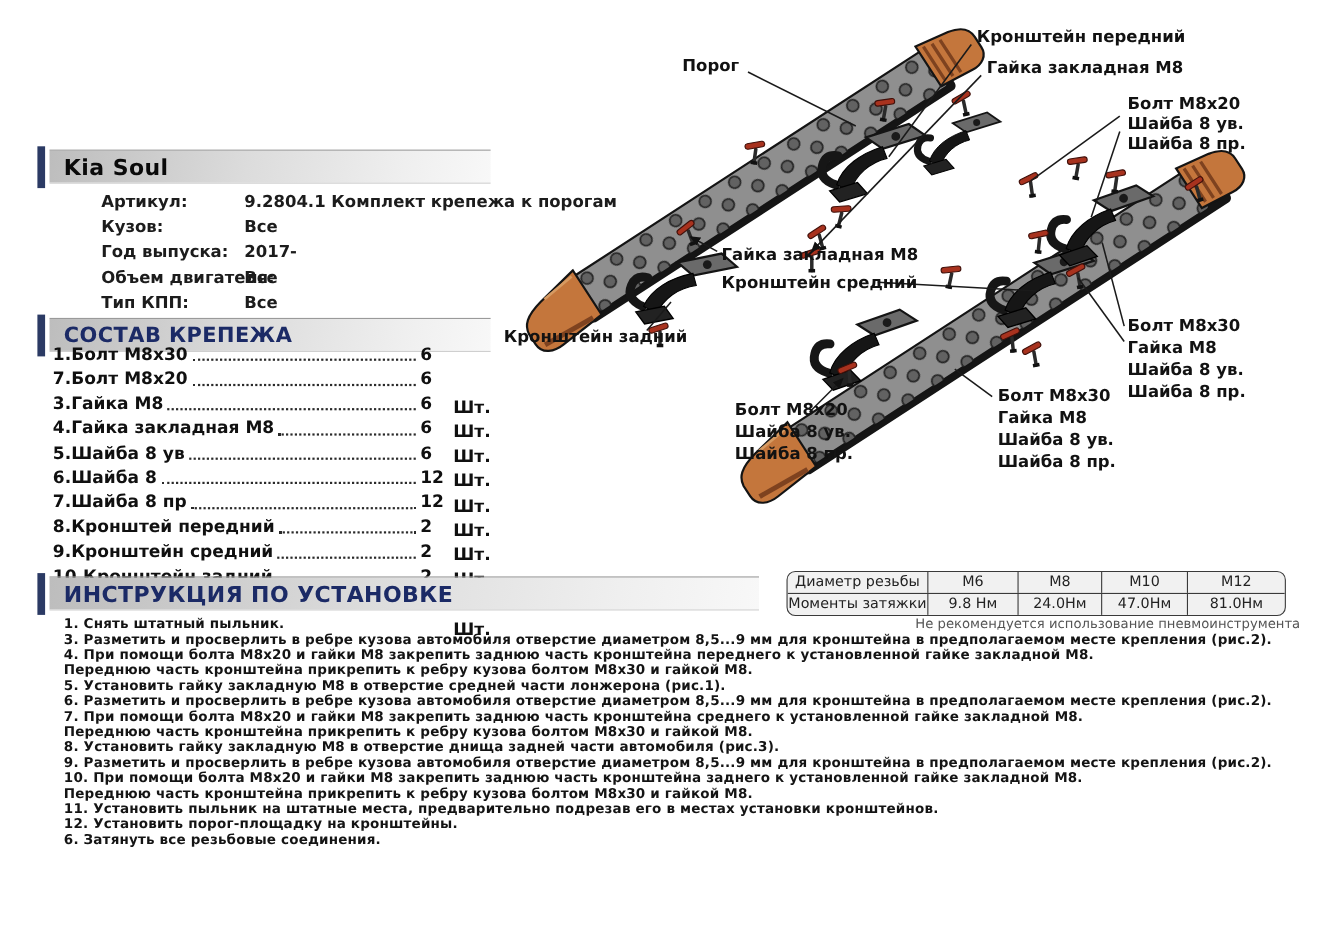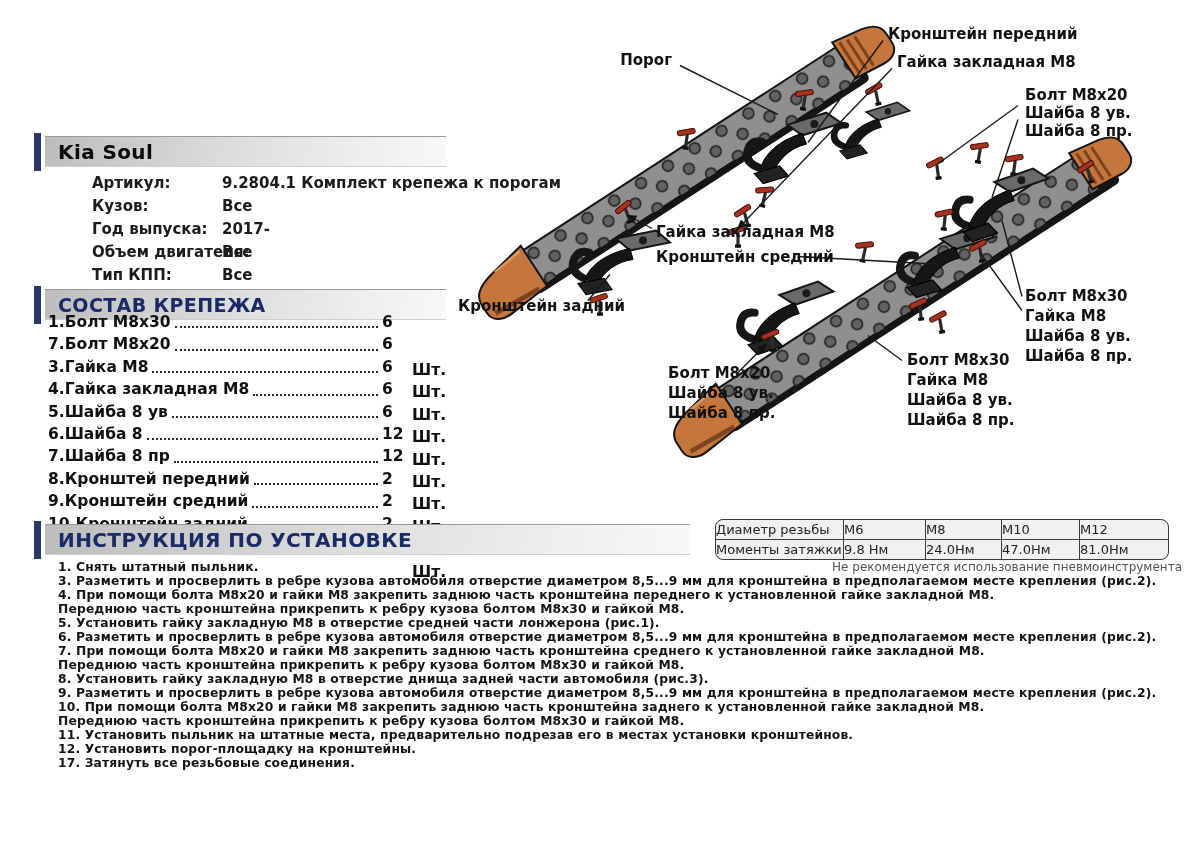--- a/index.html
+++ b/index.html
@@ -31,21 +31,21 @@
   .unit{width:36px;margin-top:48px;}
 
   
   .instr{position:absolute;left:58px;top:560px;width:1130px;font-size:12.3px;font-weight:600;
          color:#141414;letter-spacing:.15px;}
   .instr div{height:14px;line-height:14px;white-space:nowrap;}
 
   
   .torque{position:absolute;left:715px;top:519px;width:452px;border:1.5px solid #3a3a3a;border-radius:8px;
           overflow:hidden;background:#f1f1f1;font-size:13px;color:#222;}
-  .trow{display:grid;grid-template-columns:128px 82px 76px 78px 88px;height:19px;line-height:19px;}
+  .trow{display:grid;grid-template-columns:128px 82px 76px 78px 88px;height:19px;line-height:19px;text-align:center;}
   .trow:first-child{border-bottom:1.2px solid #3a3a3a;}
   .tcell{border-right:1.2px solid #3a3a3a;overflow:hidden;}
   .tcell:last-child{border-right:none;}
   .note{position:absolute;right:18px;top:560px;font-size:12px;color:#555;white-space:nowrap;}
 
   
   #diagram{position:absolute;left:440px;top:0;width:760px;height:475px;}
   .callout{font-size:15px;font-weight:600;fill:#121212;
            font-family:"DejaVu Sans","Liberation Sans",sans-serif;}
   .lead{stroke:#1a1a1a;stroke-width:1.4;fill:none;}
@@ -149,21 +149,21 @@
     <div>5. Установить гайку закладную М8 в отверстие средней части лонжерона (рис.1).</div>
     <div>6. Разметить и просверлить в ребре кузова автомобиля отверстие диаметром 8,5...9 мм для кронштейна в предполагаемом месте крепления (рис.2).</div>
     <div>7. При помощи болта М8х20 и гайки М8 закрепить заднюю часть кронштейна среднего к установленной гайке закладной М8.</div>
     <div>Переднюю часть кронштейна прикрепить к ребру кузова болтом М8х30 и гайкой М8.</div>
     <div>8. Установить гайку закладную М8 в отверстие днища задней части автомобиля (рис.3).</div>
     <div>9. Разметить и просверлить в ребре кузова автомобиля отверстие диаметром 8,5...9 мм для кронштейна в предполагаемом месте крепления (рис.2).</div>
     <div>10. При помощи болта М8х20 и гайки М8 закрепить заднюю часть кронштейна заднего к установленной гайке закладной М8.</div>
     <div>Переднюю часть кронштейна прикрепить к ребру кузова болтом М8х30 и гайкой М8.</div>
     <div>11. Установить пыльник на штатные места, предварительно подрезав его в местах установки кронштейнов.</div>
     <div>12. Установить порог-площадку на кронштейны.</div>
-    <div>17. Затянуть все резьбовые соединения.</div>
+    <div>6. Затянуть все резьбовые соединения.</div>
   </div>
 
   <div class="torque">
     <div class="trow">
       <div class="tcell">Диаметр резьбы</div>
       <div class="tcell">М6</div>
       <div class="tcell">М8</div>
       <div class="tcell">М10</div>
       <div class="tcell">М12</div>
     </div>

